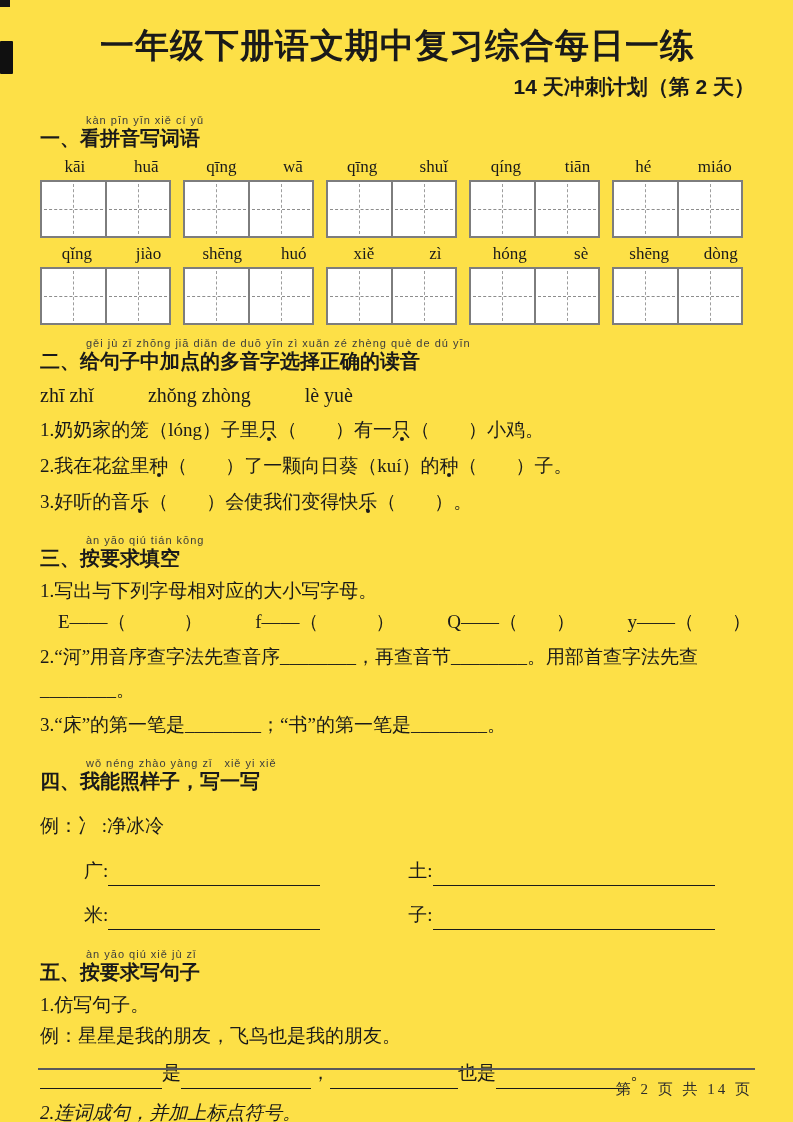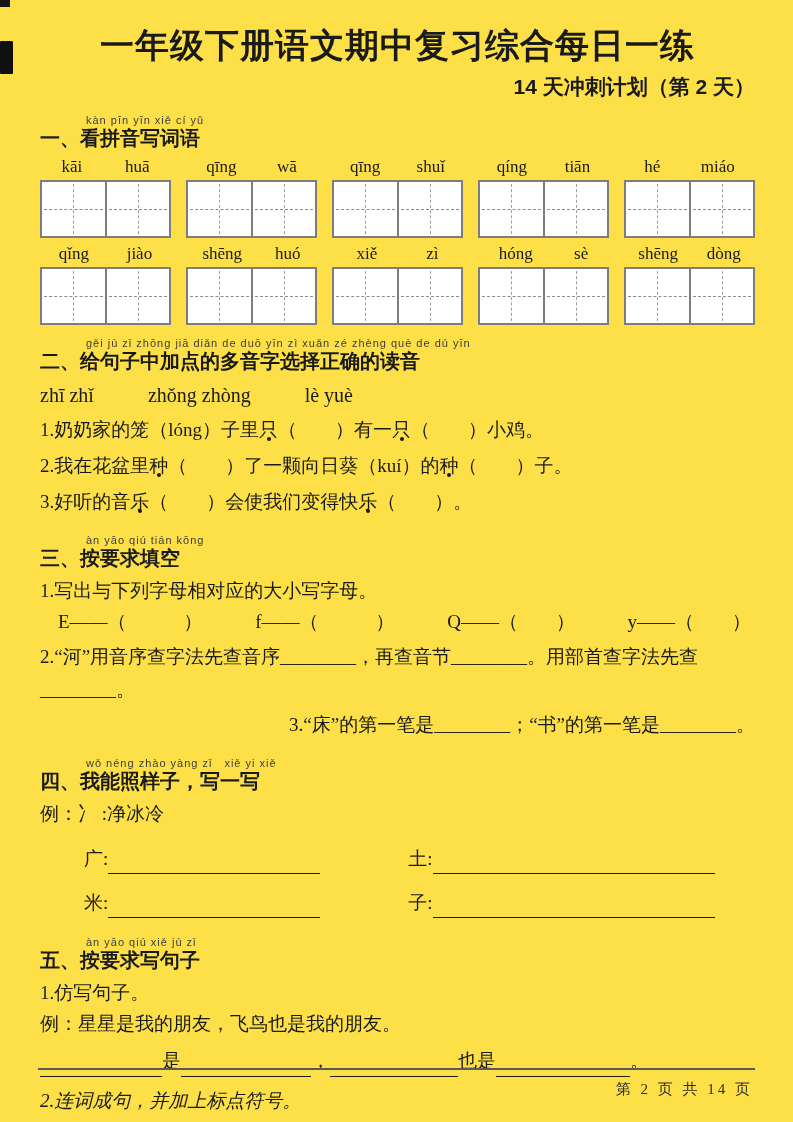--- a/index.html
+++ b/index.html
@@ -40,21 +40,21 @@
     margin-left:46px; letter-spacing:1px;
   }
   .htxt {
     font-family:"Liberation Sans","DejaVu Sans",sans-serif;
     font-weight:800;
     font-size:20px; line-height:25px;
   }
 
   
   .box-row { display:flex; justify-content:space-between; margin-top:5px; }
-  .wordbox-group { width:131px; }
+  .wordbox-group { width:143px; }
   .pin-label {
     display:flex; justify-content:space-around;
     font-size:17px; line-height:22px; margin-bottom:2px;
   }
   .tzbox { display:flex; width:131px; height:58px; border:2px solid #7d7d7d; background:#fff; }
   .tzcell { flex:1; position:relative; }
   .tzcell.c2 { border-left:2px solid #7d7d7d; }
   .tzcell::before {
     content:""; position:absolute; left:50%; top:2px; bottom:2px;
     border-left:1px dashed #9d9d9d;
@@ -76,21 +76,21 @@
 
   
   .bodyline { font-size:19px; line-height:31px; }
   .letters-row {
     display:flex; justify-content:space-between;
     font-size:19px; line-height:32px; padding:0 4px 0 18px;
   }
   .wrapline { font-size:19px; line-height:33px; }
 
   
-  .example-line { font-size:19px; line-height:32px; margin-top:4px; }
+  .example-line { font-size:19px; line-height:32px; margin-top:16px; }
   .radical-row { display:flex; margin-top:14px; padding-left:44px; font-size:19px; line-height:30px; }
   .radical-item { display:flex; align-items:flex-end; }
   .radical-item .rline { display:inline-block; border-bottom:1.6px solid #1a1a1a; height:26px; }
   .rline.narrow { width:212px; }
   .rline.wide { width:282px; margin-right:0; }
   .radical-gap { width:88px; }
 
   
   .fill-line { display:flex; align-items:flex-end; font-size:19px; line-height:32px; margin-top:6px; }
   .blank { display:inline-block; border-bottom:1.6px solid #1a1a1a; height:26px; }
@@ -248,21 +248,21 @@
   </div>
 
   <div class="bodyline" style="margin-top:4px;">1.写出与下列字母相对应的大小写字母。</div>
   <div class="letters-row">
     <span>E——（　　　）</span>
     <span>f——（　　　）</span>
     <span>Q——（　　）</span>
     <span>y——（　　）</span>
   </div>
   <div class="wrapline" style="margin-top:2px;">2.“河”用音序查字法先查音序________，再查音节________。用部首查字法先查________。</div>
-  <div class="wrapline" style="margin-top:2px;text-align:right;">3.“床”的第一笔是________；“书”的第一笔是________。</div>
+  <div class="wrapline" style="margin-top:2px;">3.“床”的第一笔是________；“书”的第一笔是________。</div>
 
   <div class="sec-head" style="margin-top:16px;">
     <div class="hpin">wǒ néng zhào yàng zǐ　xiě yi xiě</div>
     <div class="htxt">四、我能照样子，写一写</div>
   </div>
 
   <div class="example-line">例：冫 :净冰冷</div>
 
   <div class="radical-row">
     <div class="radical-item">

